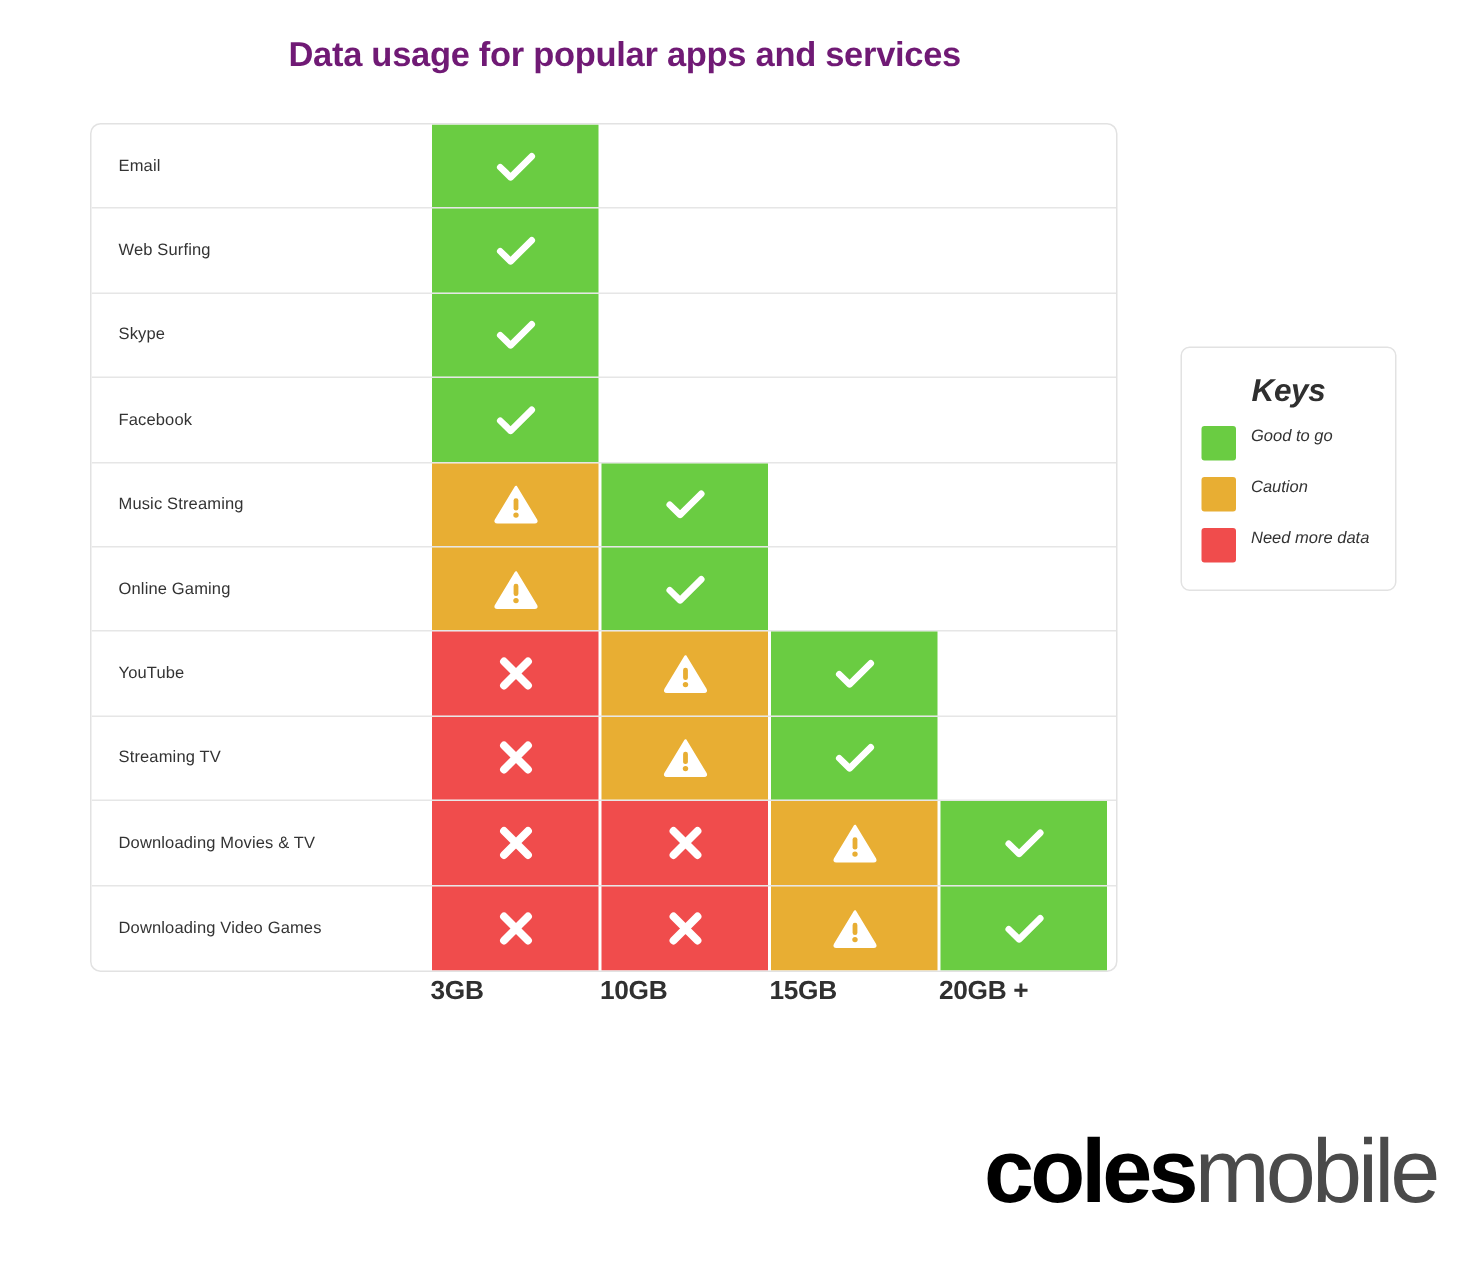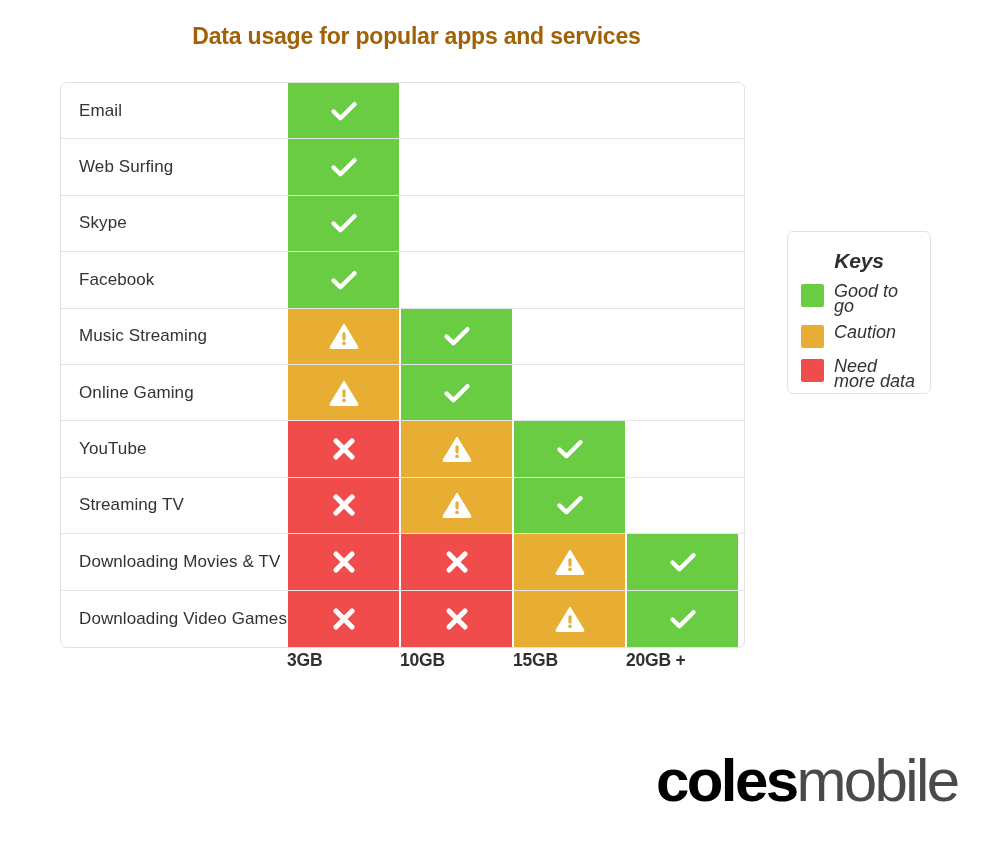--- a/index.html
+++ b/index.html
@@ -18,21 +18,21 @@
 
   
   #chart-title {
     position: absolute;
     left: 0;
     top: 23px;
     width: 833px;
     text-align: center;
     font-size: 23px;
     font-weight: bold;
-    color: #a16207;
+    color: #701a75;
     letter-spacing: -0.2px;
   }
 
   
   #matrix {
     position: absolute;
     left: 60px;
     top: 82px;
     width: 685px;
     height: 566px;
@@ -50,21 +50,21 @@
   }
   .mrow:last-child { border-bottom: none; text-align: right; }
 
   .rlabel {
     position: absolute;
     left: 18px;
     top: 0;
     height: 100%;
     display: flex;
     align-items: center;
-    font-size: 17px;
+    font-size: 11px;
     color: #333333;
     white-space: nowrap;
     letter-spacing: 0.1px;
   }
 
   .cellwrap {
     position: absolute;
     top: 0;
     left: 227px;
     right: 0;
@@ -128,21 +128,21 @@
     padding-left: 13px;
   }
   .lswatch {
     width: 23px;
     height: 23px;
     border-radius: 2px;
     flex: 0 0 auto;
   }
   .ltext {
     margin-left: 10px;
-    font-size: 18px;
+    font-size: 11px;
     color: #333333;
     line-height: 15px;
     max-width: 88px;
   }
 
   
   #logo {
     position: absolute;
     left: 637px;
     top: 748px;

